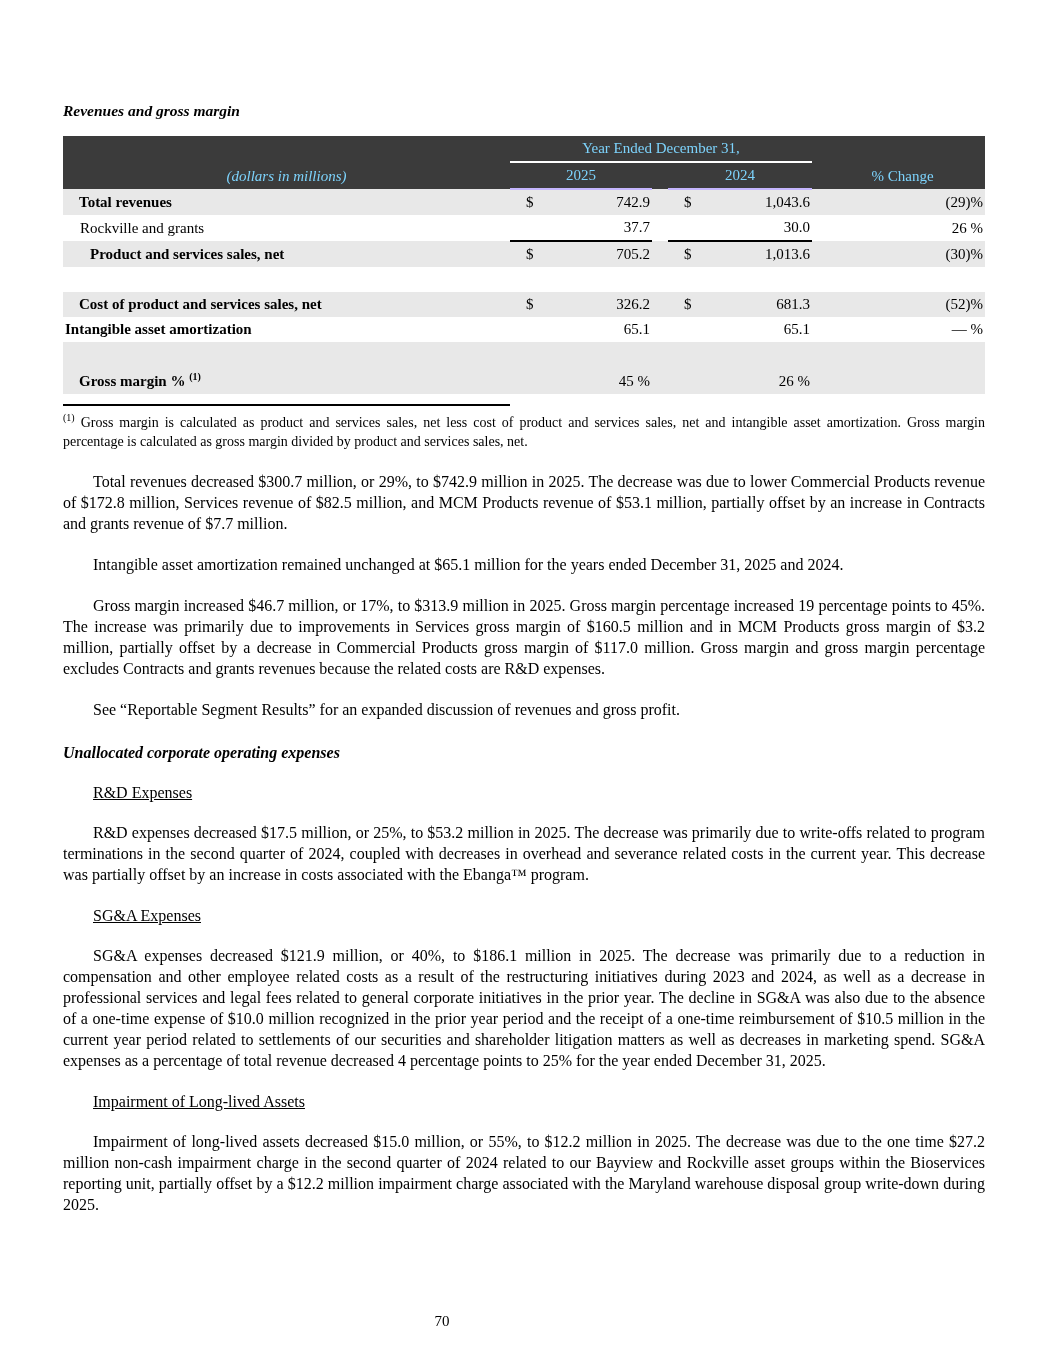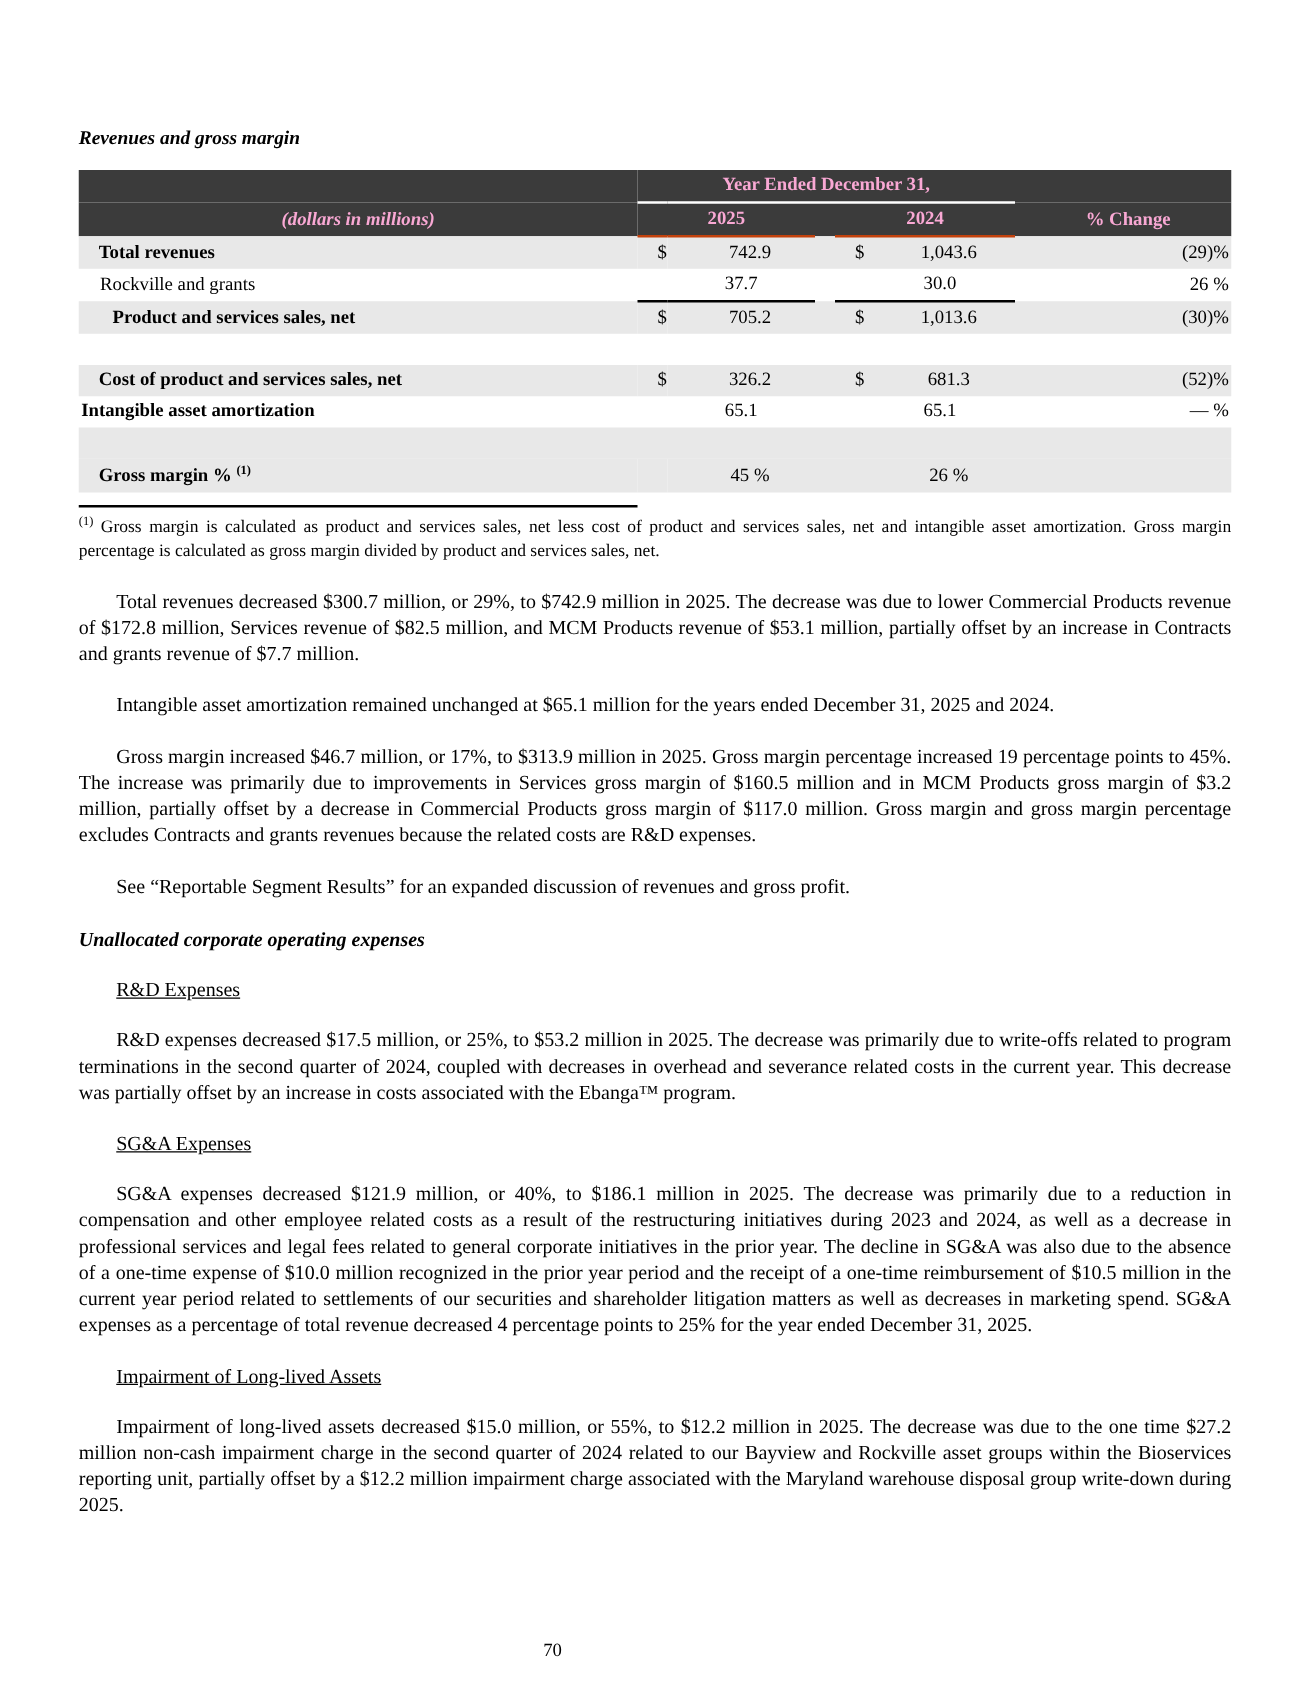--- a/index.html
+++ b/index.html
@@ -20,33 +20,33 @@
     text-indent:30px; margin:20px 0 0 0;
   }
 
   
   table.fin {
     border-collapse:collapse; table-layout:fixed; width:922px;
     margin-top:16px; font-size:15px;
   }
   table.fin td, table.fin th { padding:4px 2px; vertical-align:bottom; height:17px; }
   tr.hdr th {
-    background:#3b3b3b; color:#f9a8d4; font-weight:bold;
+    background:#3b3b3b; color:#7dd3fc; font-weight:normal;
     font-size:15px; text-align:center;
   }
   th.dim-lbl { text-align:left; font-style:italic; font-weight:normal; padding-left:4px; }
   th.span-hdr { border-bottom:2px solid #ffffff; }
-  th.yr-hdr  { border-bottom:2px solid #c2410c; }
+  th.yr-hdr  { border-bottom:2px solid #c4b5fd; }
   tr.shade td { background:#e8e8e8;padding-left:16px; }
   td.lbl  { text-align:left; padding-left:4px; }
   td.lbl.b { font-weight:bold; }
   td.lbl.ind1 { padding-left:17px; }
   td.lbl.ind2 { padding-left:27px; }
   td.cur  { text-align:left; padding-left:4px; }
-  td.val  { text-align:center; padding-right:13px;margin-top:28px; }
+  td.val  { text-align:right; padding-right:13px;margin-top:28px; }
   td.chg  { text-align:right; padding-right:2px; }
   tr.sumline td.u1 { border-bottom:2px solid #000; }
   tr.grand td.t1 { border-top:2px solid #000; border-bottom:4px double #000; }
   sup.fn { font-size:10px; }
 
   .fn-sep { width:447px; border-top:2px solid #000; margin-top:10px; }
   p.footnote {
     font-size:14px; line-height:19px; text-align:justify; margin:2px 0 0 0;
   }
 

